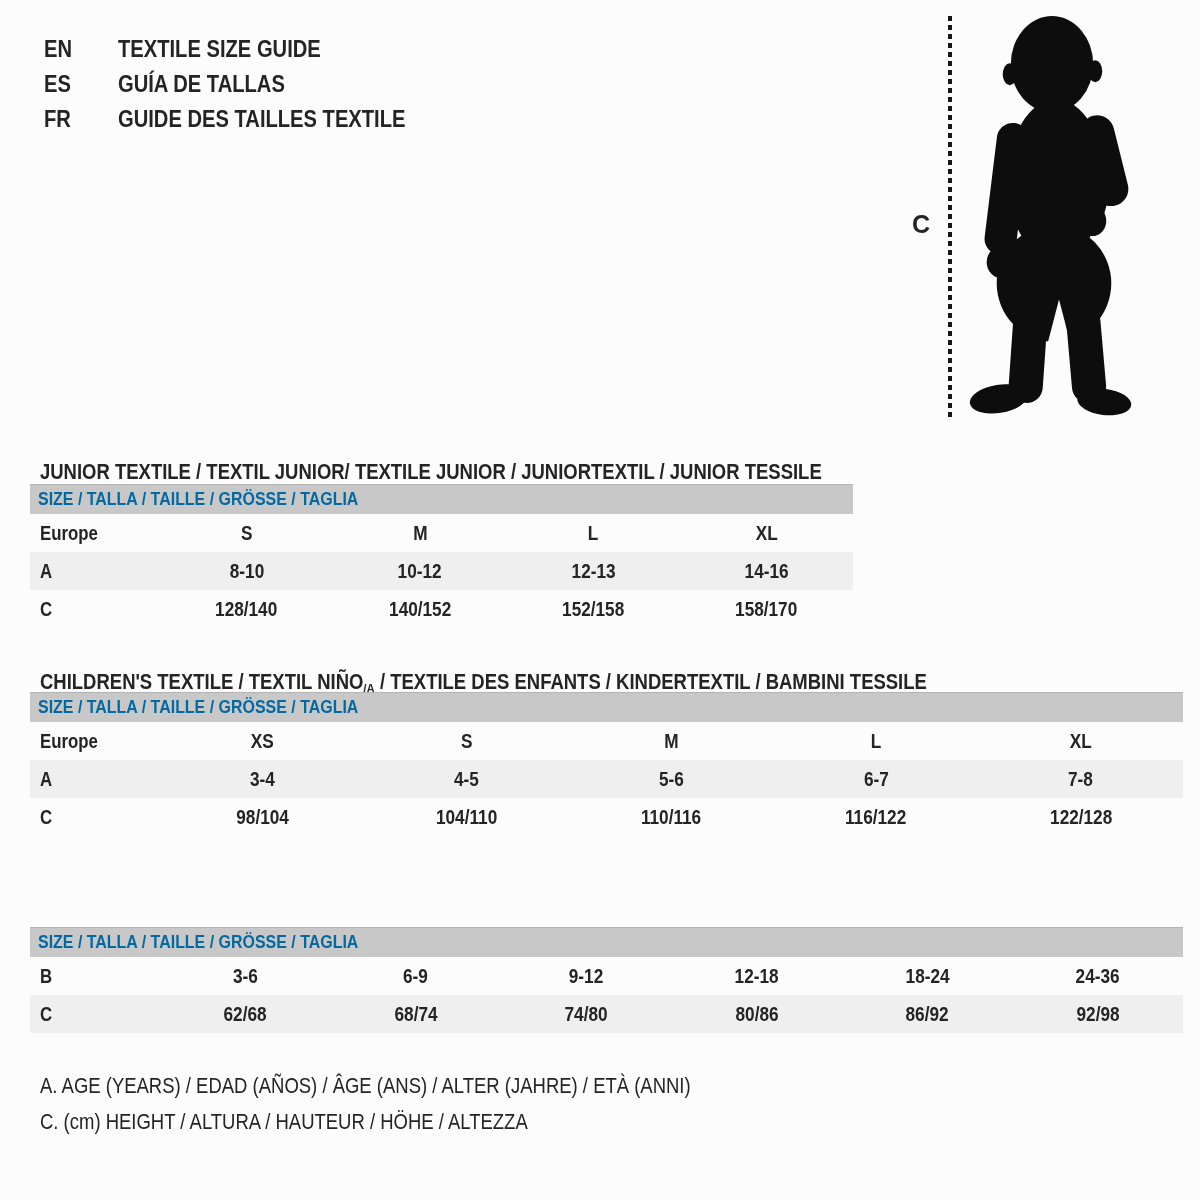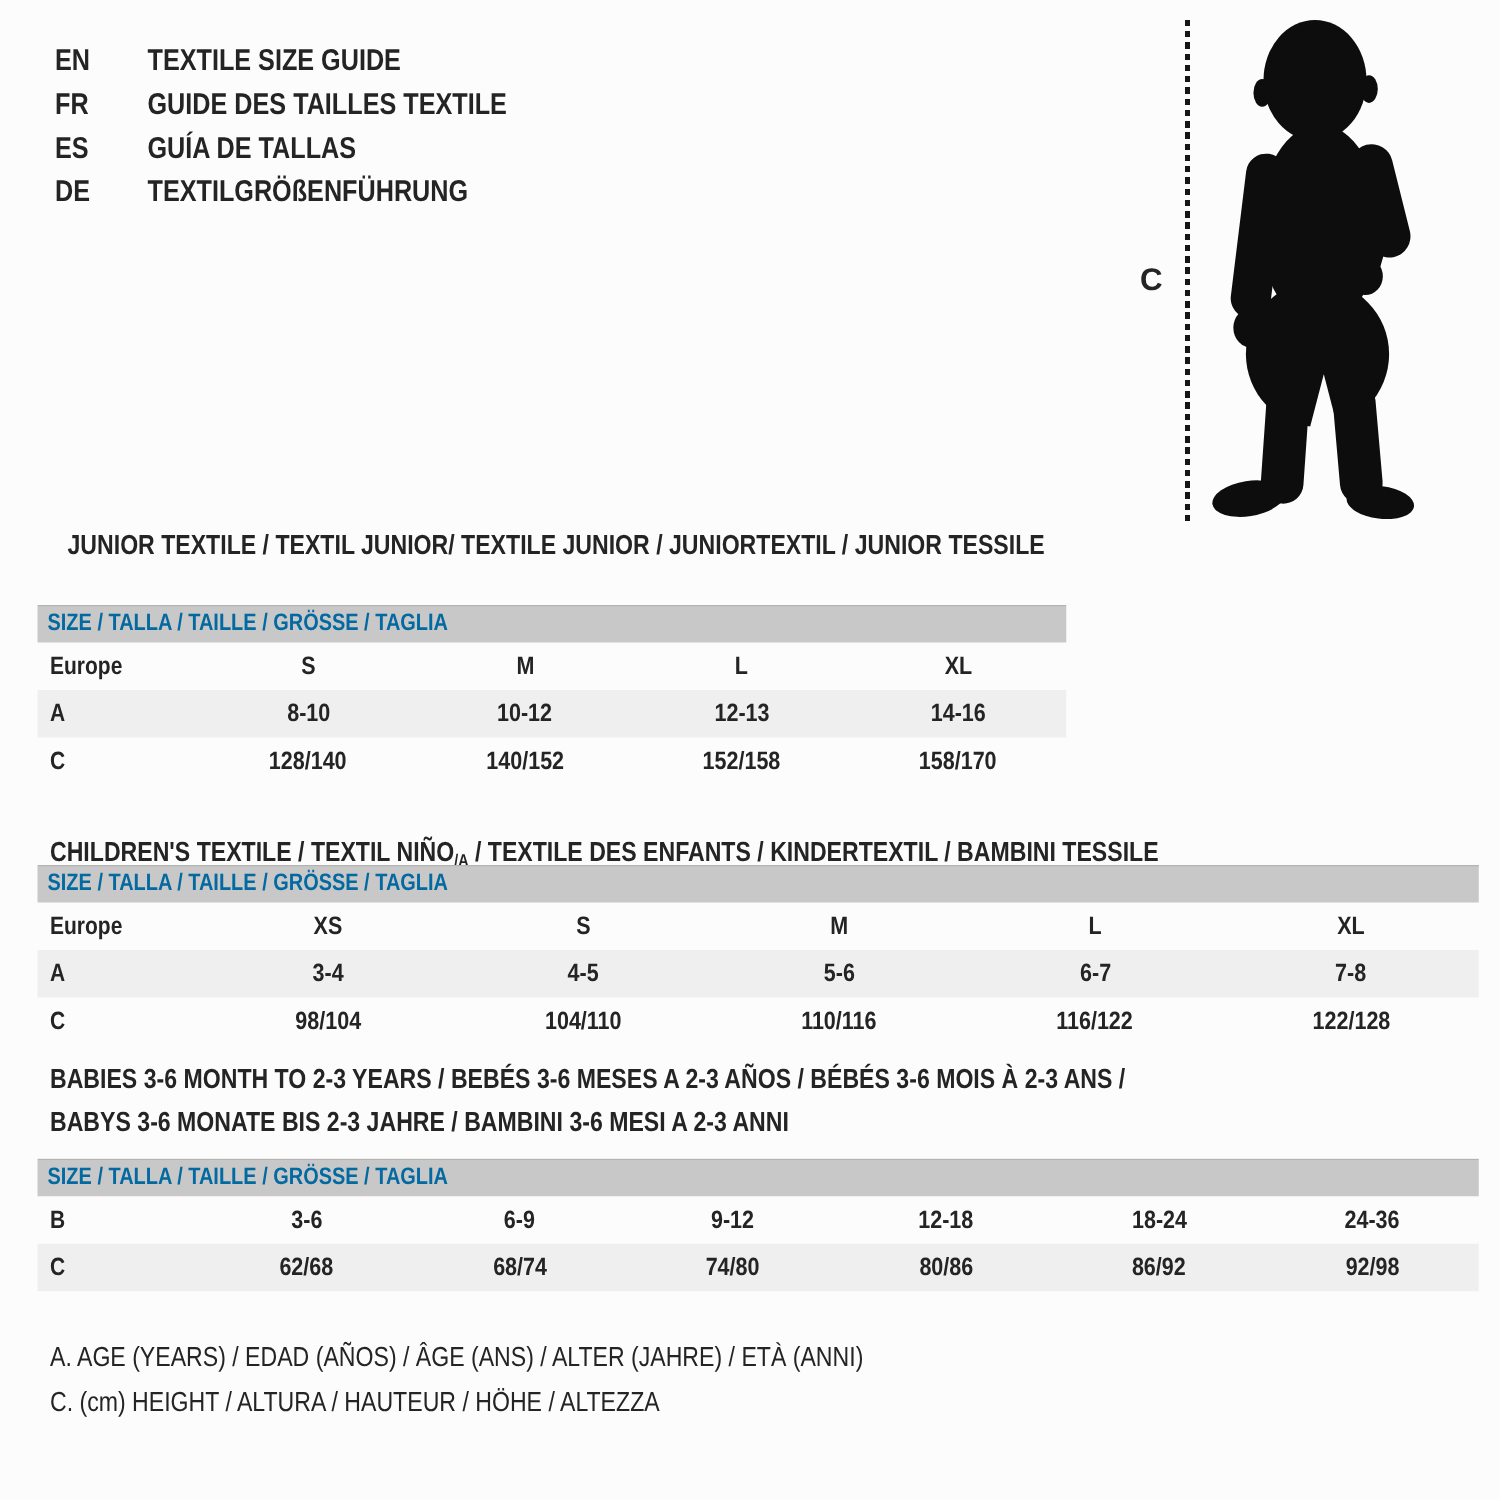--- a/index.html
+++ b/index.html
@@ -46,30 +46,26 @@
 <body>
 
 <div id="canvas">
 
   <div class="lang-list">
     <div class="lang-row">
       <span class="lang-code"><span class="cond">EN</span></span>
       <span class="cond">TEXTILE SIZE GUIDE</span>
     </div>
     <div class="lang-row">
-      <span class="lang-code"><span class="cond">FR</span></span>
-      <span class="cond">GUIDE DES TAILLES TEXTILE</span>
-    </div>
-    <div class="lang-row">
       <span class="lang-code"><span class="cond">ES</span></span>
       <span class="cond">GUÍA DE TALLAS</span>
     </div>
     <div class="lang-row">
-      <span class="lang-code"><span class="cond">DE</span></span>
-      <span class="cond">TEXTILGRÖßENFÜHRUNG</span>
+      <span class="lang-code"><span class="cond">FR</span></span>
+      <span class="cond">GUIDE DES TAILLES TEXTILE</span>
     </div>
   </div>
 
   <div class="dash-line"></div>
   <div class="c-label">C</div>
   <svg class="figure-svg" viewBox="0 0 170 404" width="172" height="406" aria-hidden="true">
     <g fill="#0d0d0d">
       <ellipse cx="83" cy="50" rx="41" ry="48"></ellipse>
       <ellipse cx="41" cy="60" rx="7" ry="11"></ellipse>
       <ellipse cx="126" cy="57" rx="7" ry="11"></ellipse>
@@ -83,21 +79,21 @@
     </g>
     <polygon points="77,334 90,284 103,334" fill="#fdfcfc"></polygon>
     <g fill="#0d0d0d">
       <rect x="42" y="293" width="34" height="94" rx="16" transform="rotate(4 59 340)"></rect>
       <rect x="100" y="290" width="34" height="97" rx="16" transform="rotate(-5 117 338)"></rect>
       <ellipse cx="30" cy="383" rx="29" ry="14" transform="rotate(-9 30 383)"></ellipse>
       <ellipse cx="135" cy="386" rx="27" ry="13" transform="rotate(7 135 386)"></ellipse>
     </g>
   </svg>
 
-  <div class="section-title" style="top:424px;margin-left:14px;">
+  <div class="section-title" style="top:460px;">
     <span class="cond">JUNIOR TEXTILE / TEXTIL JUNIOR/ TEXTILE JUNIOR / JUNIORTEXTIL / JUNIOR TESSILE</span>
   </div>
   <div class="size-table t1" style="top:484px;width:823px;">
     <div class="thead">
       <span class="cond">SIZE / TALLA / TAILLE / GRÖSSE / TAGLIA</span>
     </div>
     <div class="trow">
       <span class="cell label"><span class="cond">Europe</span></span>
       <span class="cell"><span class="condc">S</span></span>
       <span class="cell"><span class="condc">M</span></span>
@@ -146,24 +142,20 @@
     <div class="trow">
       <span class="cell label"><span class="cond">C</span></span>
       <span class="cell"><span class="condc">98/104</span></span>
       <span class="cell"><span class="condc">104/110</span></span>
       <span class="cell"><span class="condc">110/116</span></span>
       <span class="cell"><span class="condc">116/122</span></span>
       <span class="cell"><span class="condc">122/128</span></span>
     </div>
   </div>
 
-  <div class="section-title title-multiline" style="top:845px;">
-    <div><span class="cond">BABIES 3-6 MONTH TO 2-3 YEARS / BEBÉS 3-6 MESES A 2-3 AÑOS / BÉBÉS 3-6 MOIS À 2-3 ANS /</span></div>
-    <div><span class="cond">BABYS 3-6 MONATE BIS 2-3 JAHRE / BAMBINI 3-6 MESI A 2-3 ANNI</span></div>
-  </div>
   <div class="size-table t3" style="top:927px;width:1153px;">
     <div class="thead">
       <span class="cond">SIZE / TALLA / TAILLE / GRÖSSE / TAGLIA</span>
     </div>
     <div class="trow">
       <span class="cell label"><span class="cond">B</span></span>
       <span class="cell"><span class="condc">3-6</span></span>
       <span class="cell"><span class="condc">6-9</span></span>
       <span class="cell"><span class="condc">9-12</span></span>
       <span class="cell"><span class="condc">12-18</span></span>

